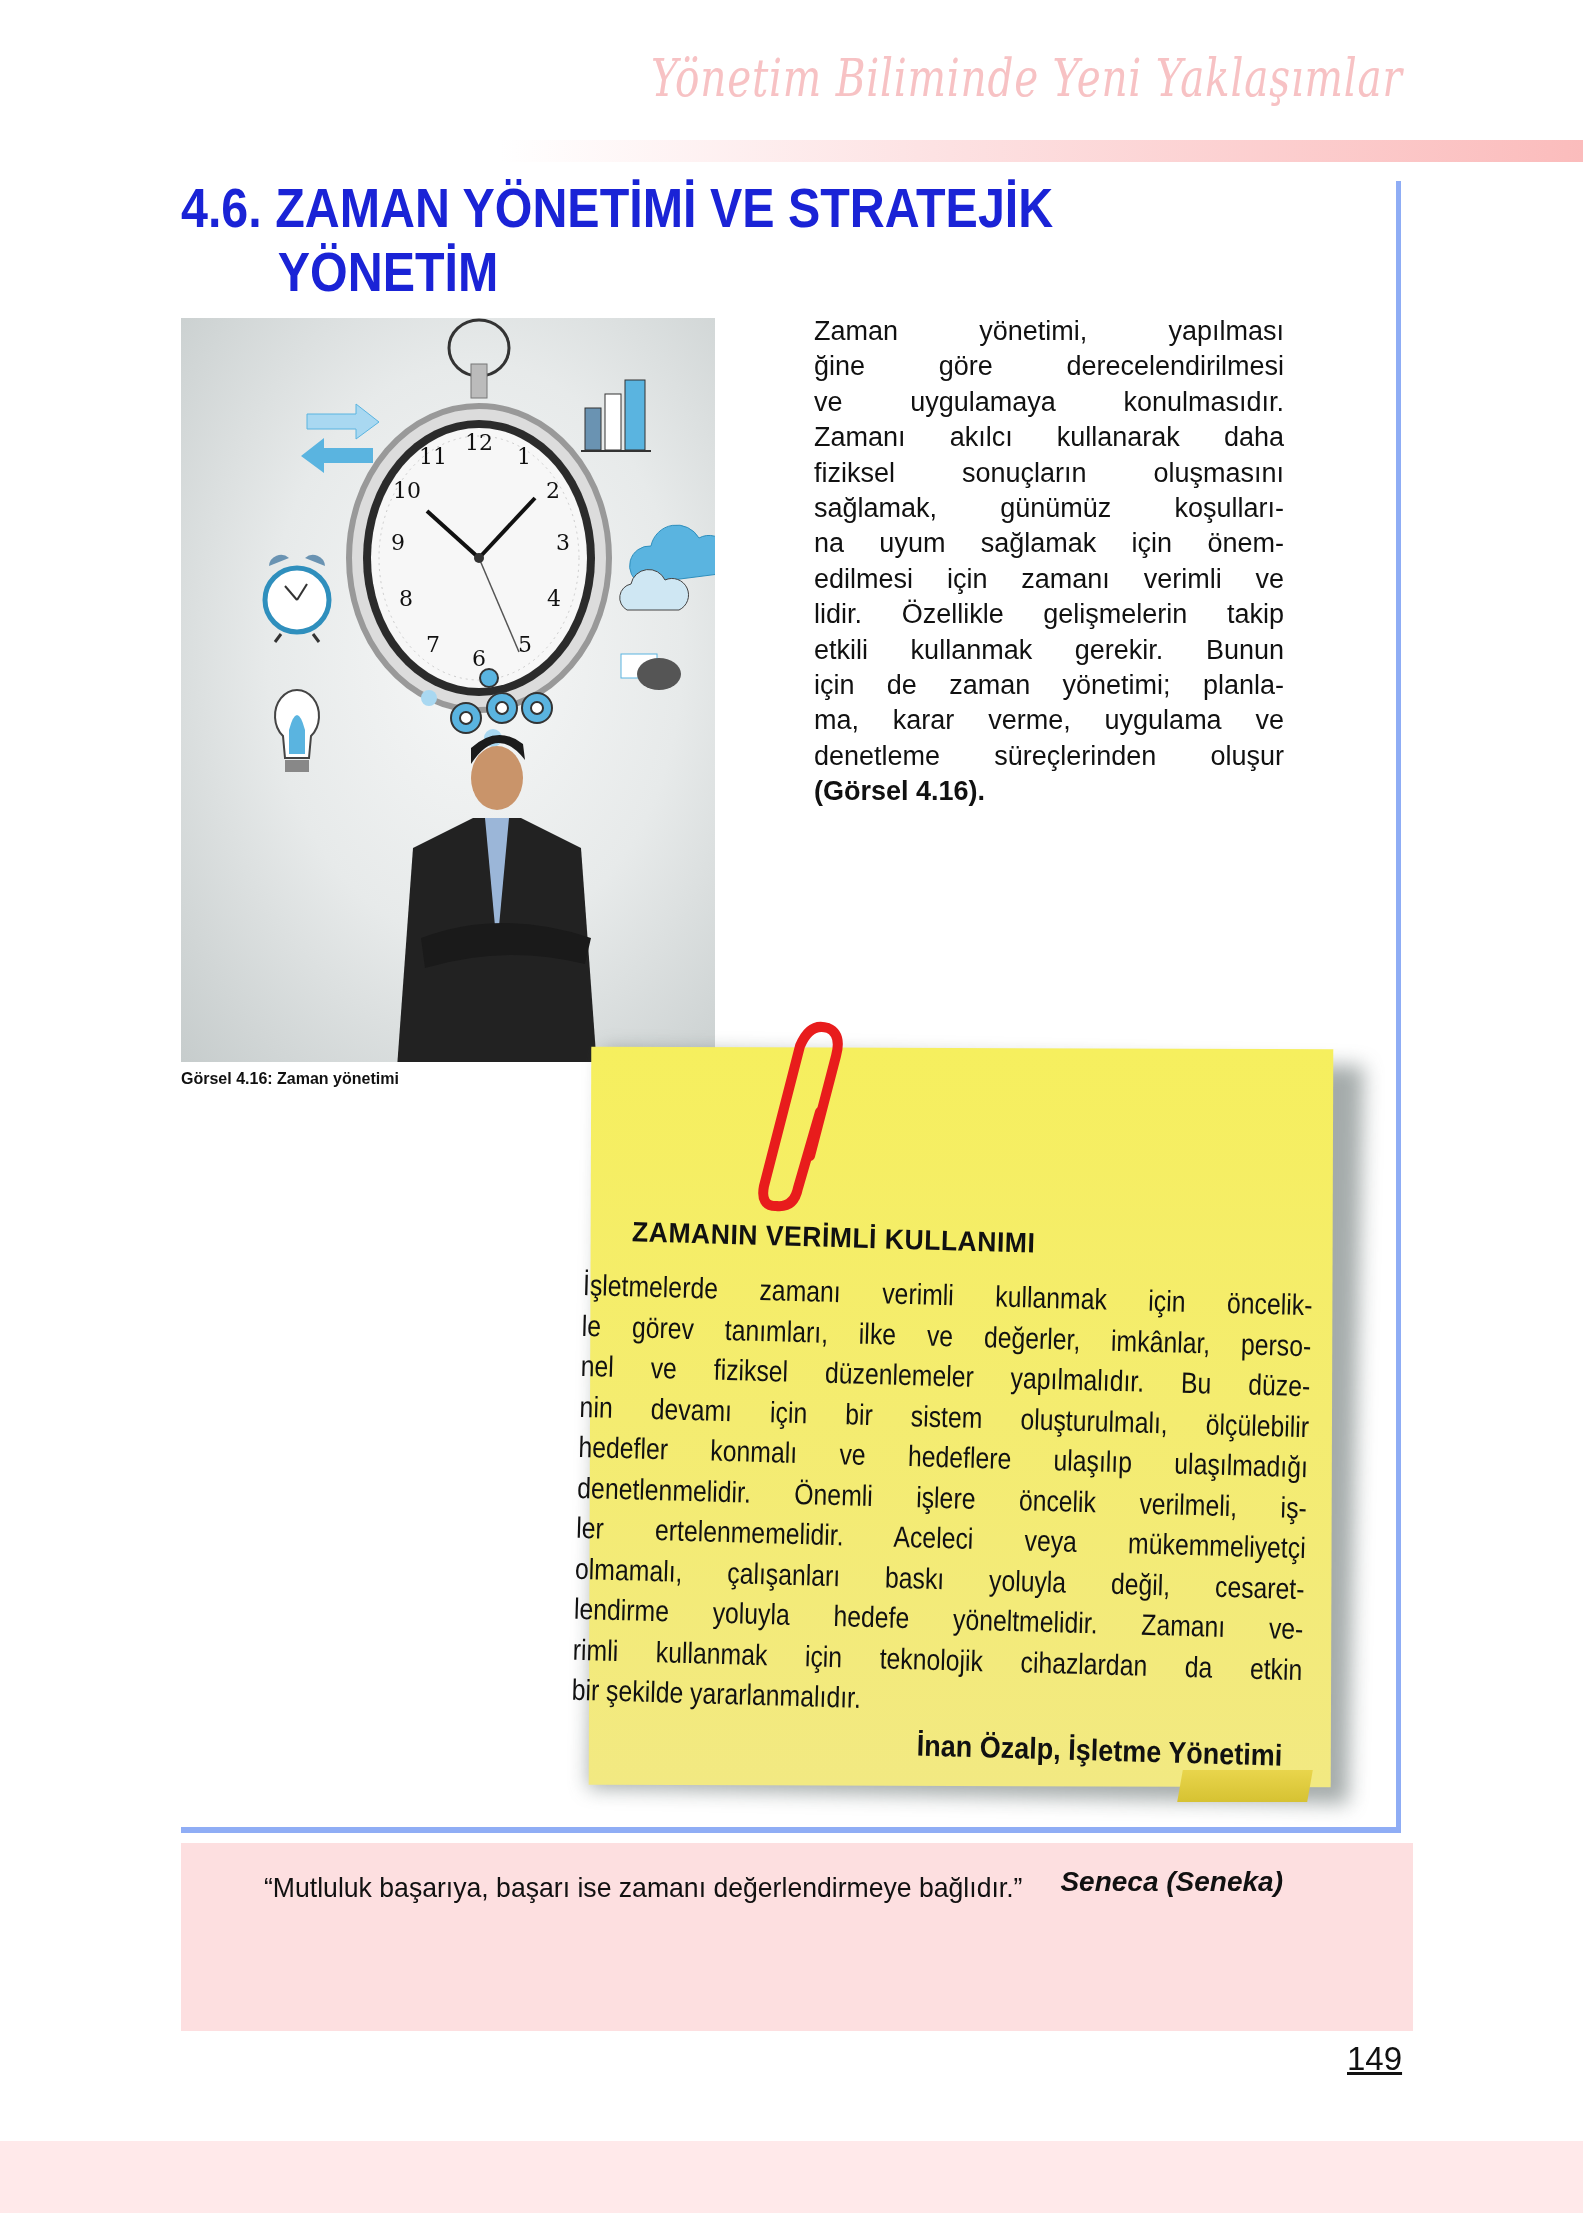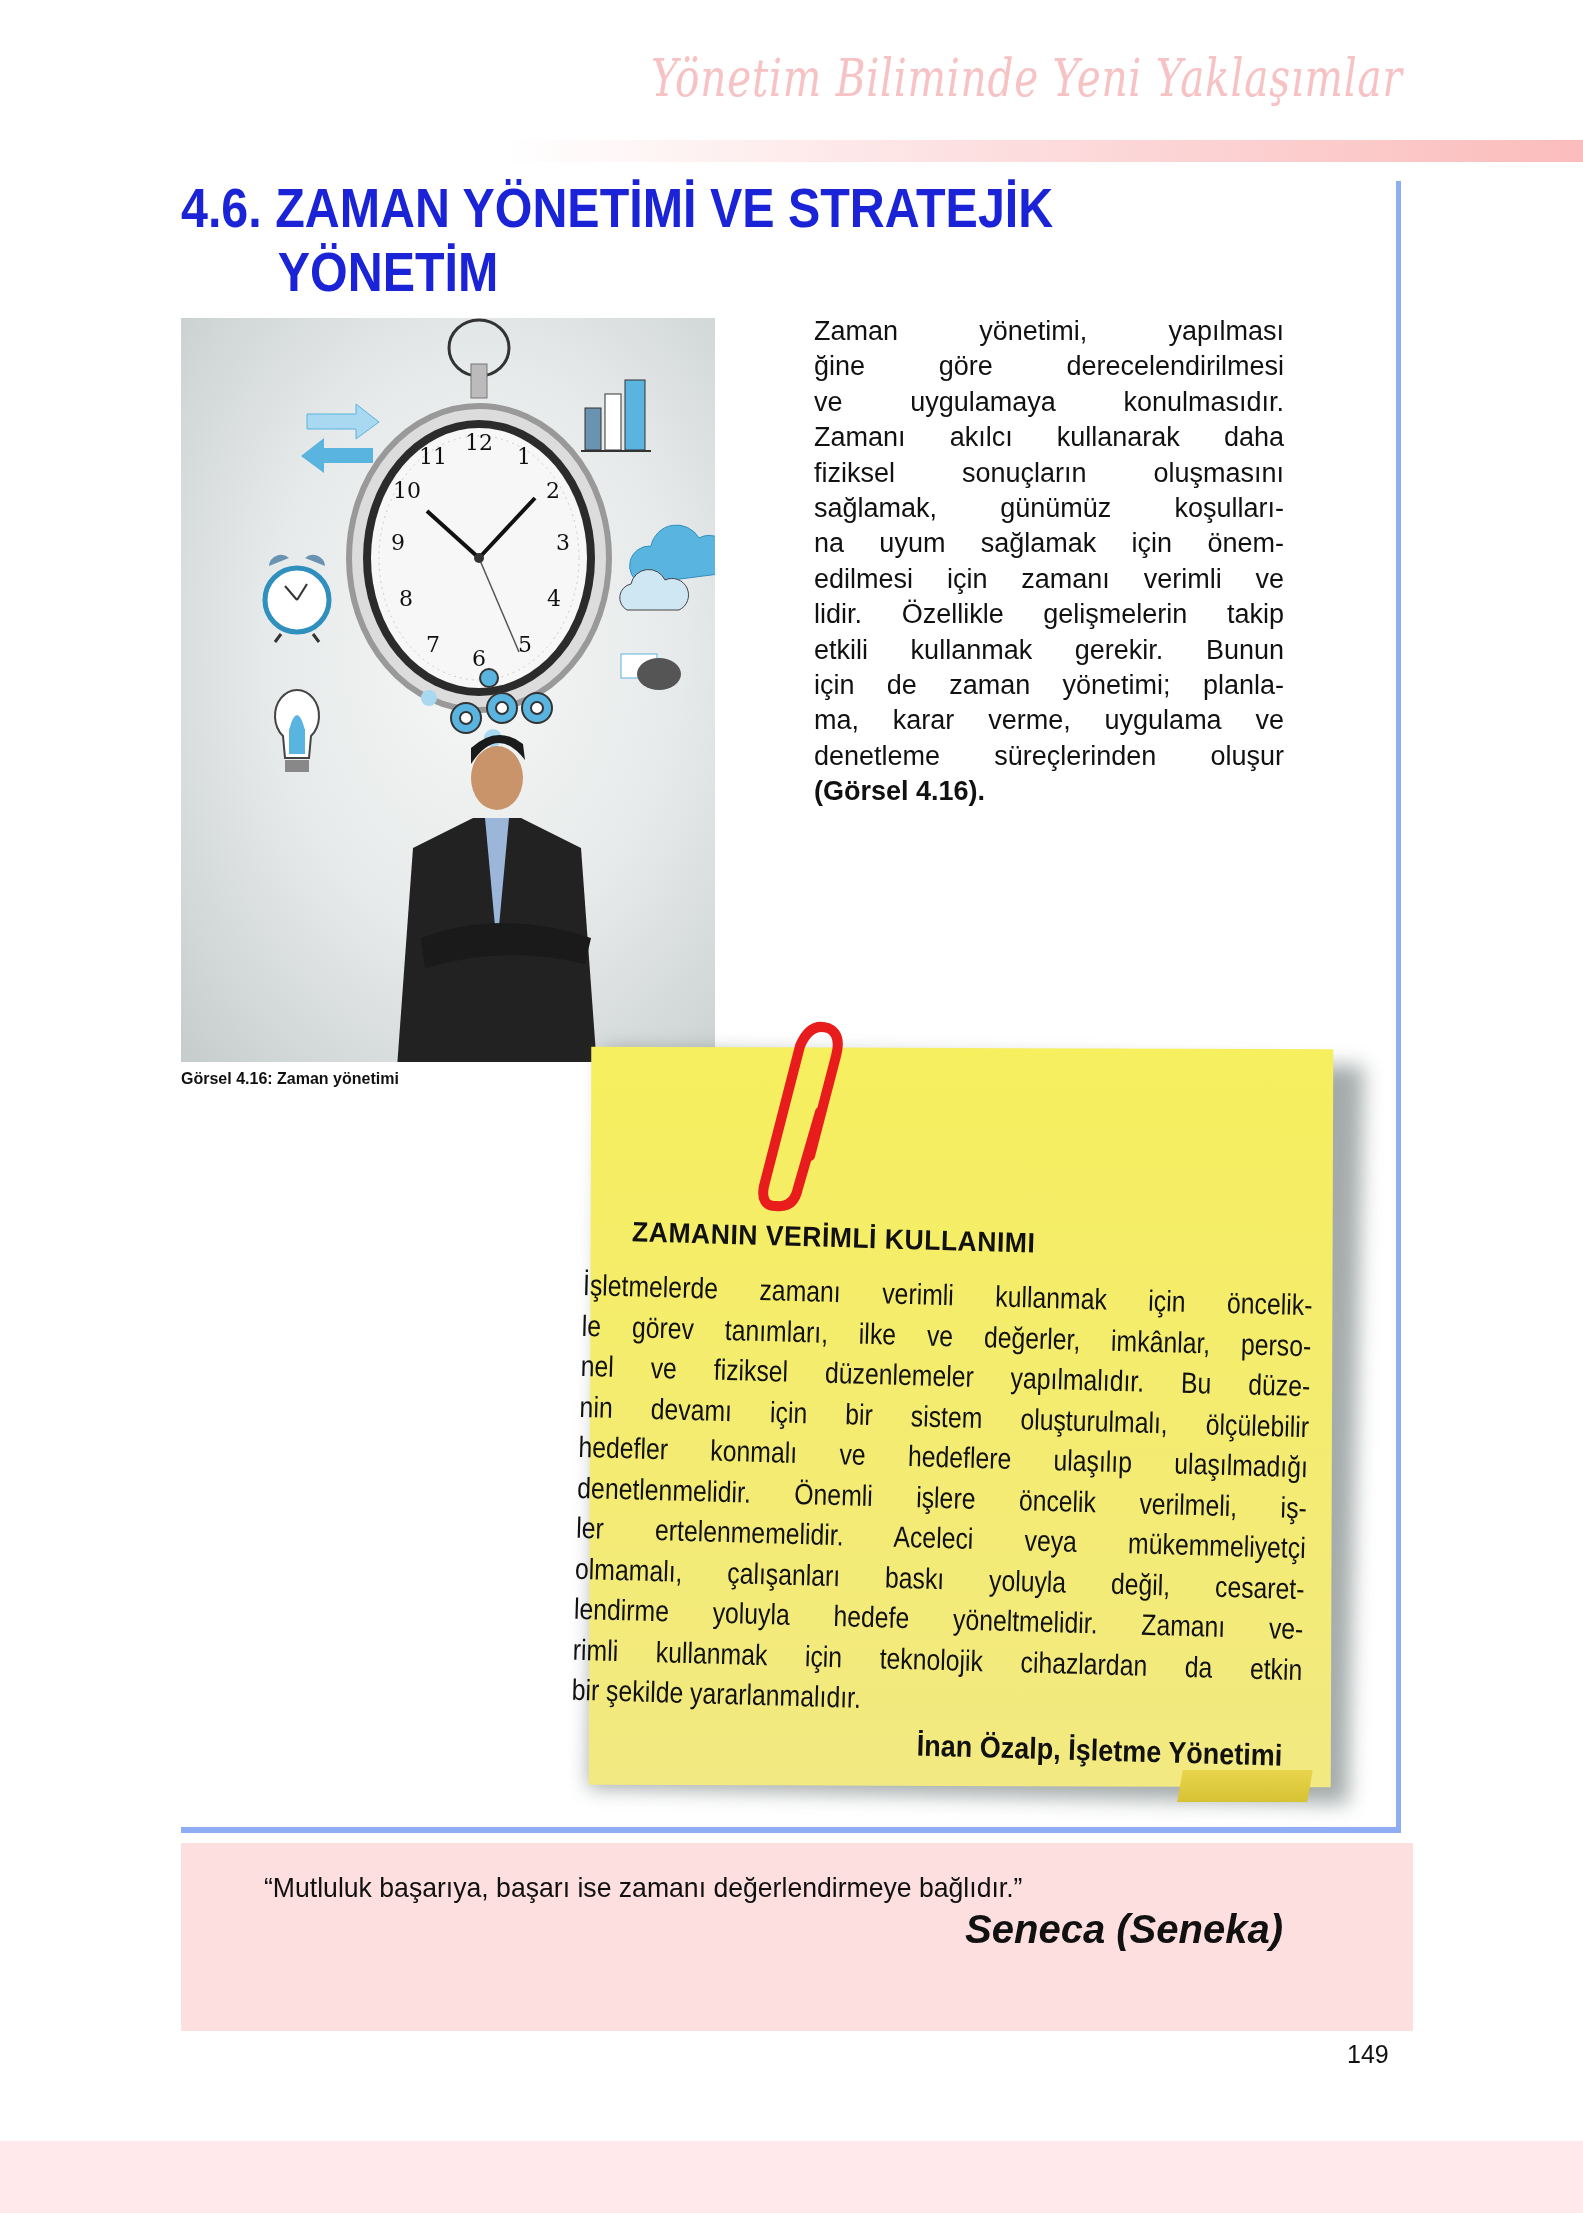--- a/index.html
+++ b/index.html
@@ -81,25 +81,25 @@
   .paperclip { position: absolute; left: 740px; top: 1016px; }
   .quote-box {
     position: absolute; left: 181px; top: 1843px; width: 1232px; height: 188px;
     background: #fddfe0;
   }
   .quote-text {
     position: absolute; left: 264px; top: 1872px; font-size: 28px; color: #111;
     transform: scaleX(0.95); transform-origin: left;
   }
   .quote-author {
-    position: absolute; right: 300px; top: 1907px; font-size: 40px; font-weight: bold;
+    position: absolute; right: 300px; top: 1866px; font-size: 28px; font-weight: bold;
     font-style: italic; color: #111;
   }
   .page-number {
-    position: absolute; left: 1347px; top: 2040px; font-size: 25px; color: #111;
+    position: absolute; left: 1347px; top: 2040px; font-size: 33px; color: #111; text-decoration: underline;
   }
   .footer-band {
     position: absolute; left: 0; top: 2141px; width: 1583px; height: 72px;
     background: #ffe9ea;
   }
 </style>
 </head>
 <body>
 
 <div class="header-title">Yönetim Biliminde Yeni Yaklaşımlar</div>

